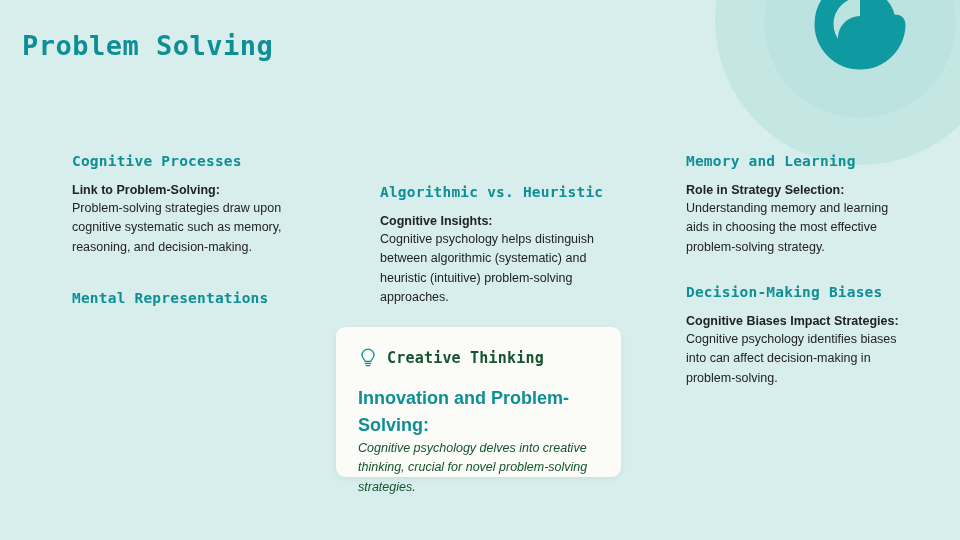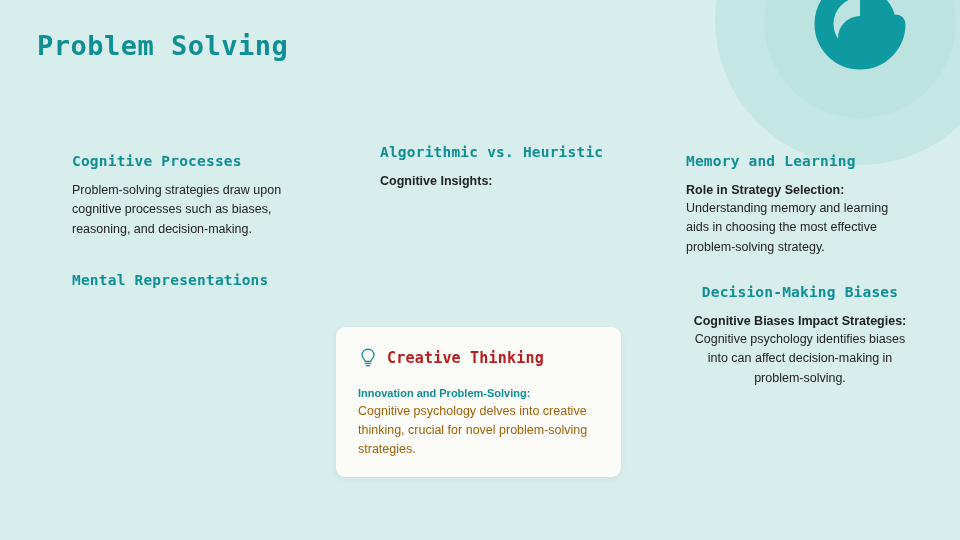--- a/index.html
+++ b/index.html
@@ -26,21 +26,21 @@
     position: absolute;
     top: -60px;
     right: -20px;
     width: 320px;
     height: 300px;
     pointer-events: none;
   }
 
   .slide-title {
     position: absolute;
-    left: 37px;
+    left: 22px;
     top: 30px;
     font-family: "DejaVu Sans Mono", monospace;
     font-weight: bold;
     font-size: 27px;
     letter-spacing: 0.5px;
     color: #0e8f96;
   }
 
   .columns {
     position: absolute;
@@ -48,21 +48,21 @@
     top: 152px;
     width: 960px;
     height: 380px;
   }
 
   .col {
     position: absolute;
     top: 0;
   }
   .col-left  { left: 72px;  width: 225px; }
-  .col-mid   { left: 380px; width: 232px; }
+  .col-mid   { left: 380px; width: 232px; margin-top: 40px; }
   .col-right { left: 686px; width: 228px; }
 
   .block { margin-bottom: 26px; }
 
   .block-head {
     font-family: "DejaVu Sans Mono", monospace;
     font-weight: bold;
     font-size: 14.5px;
     line-height: 1.3;
     color: #0e8f96;
@@ -102,35 +102,36 @@
   .card-head-row {
     display: flex;
     align-items: center;
     gap: 9px;
     margin-bottom: 16px;
   }
   .card-title {
     font-family: "DejaVu Sans Mono", monospace;
     font-weight: bold;
     font-size: 15px;
-    color: #b91c1c;
+    color: #14532d;
     letter-spacing: 0.2px;
   }
   .card-sub {
     font-family: "Liberation Sans", sans-serif;
     font-weight: bold;
-    font-size: 11px;
+    font-size: 18px;
     color: #0e8f96;
     line-height: 1.5;
   }
   .card-body {
     font-family: "Liberation Sans", sans-serif;
     font-size: 12.5px;
-    color: #a16207;
+    color: #14532d;
     line-height: 1.55;
+    font-style: italic;
   }
   .bulb-icon { display: block; }
 </style>
 </head>
 <body>
 
 <div class="slide">
 
   <svg class="deco" viewBox="0 0 320 300">
     <circle cx="200" cy="80" r="145" fill="#c5e7e4"></circle>
@@ -139,41 +140,43 @@
     <path d="M200 48 a36 36 0 0 1 0 72 a22 22 0 0 1 0 -44" fill="#0e9aa0"></path>
   </svg>
 
   <div class="slide-title">Problem Solving</div>
 
   <div class="columns">
 
     <div class="col col-left">
       <div class="block">
         <div class="block-head">Cognitive Processes</div>
-        <div class="block-body">Problem-solving strategies draw upon cognitive processes such as biases, reasoning, and decision-making.</div>
+        <div class="block-sub">Link to Problem-Solving:</div>
+        <div class="block-body">Problem-solving strategies draw upon cognitive systematic such as memory, reasoning, and decision-making.</div>
       </div>
       <div class="block" style="margin-top:32px;">
         <div class="block-head">Mental Representations</div>
       </div>
     </div>
 
     <div class="col col-mid" style="top:-9px;">
       <div class="block">
         <div class="block-head">Algorithmic vs. Heuristic</div>
         <div class="block-sub">Cognitive Insights:</div>
+        <div class="block-body">Cognitive psychology helps distinguish between algorithmic (systematic) and heuristic (intuitive) problem-solving approaches.</div>
       </div>
     </div>
 
     <div class="col col-right">
       <div class="block">
         <div class="block-head">Memory and Learning</div>
         <div class="block-sub">Role in Strategy Selection:</div>
         <div class="block-body">Understanding memory and learning aids in choosing the most effective problem-solving strategy.</div>
       </div>
-      <div class="block" style="margin-top:24px;text-align:center;">
+      <div class="block" style="margin-top:24px;">
         <div class="block-head">Decision-Making Biases</div>
         <div class="block-sub">Cognitive Biases Impact Strategies:</div>
         <div class="block-body">Cognitive psychology identifies biases into can affect decision-making in problem-solving.</div>
       </div>
     </div>
 
   </div>
 
   <div class="card">
     <div class="card-inner">

